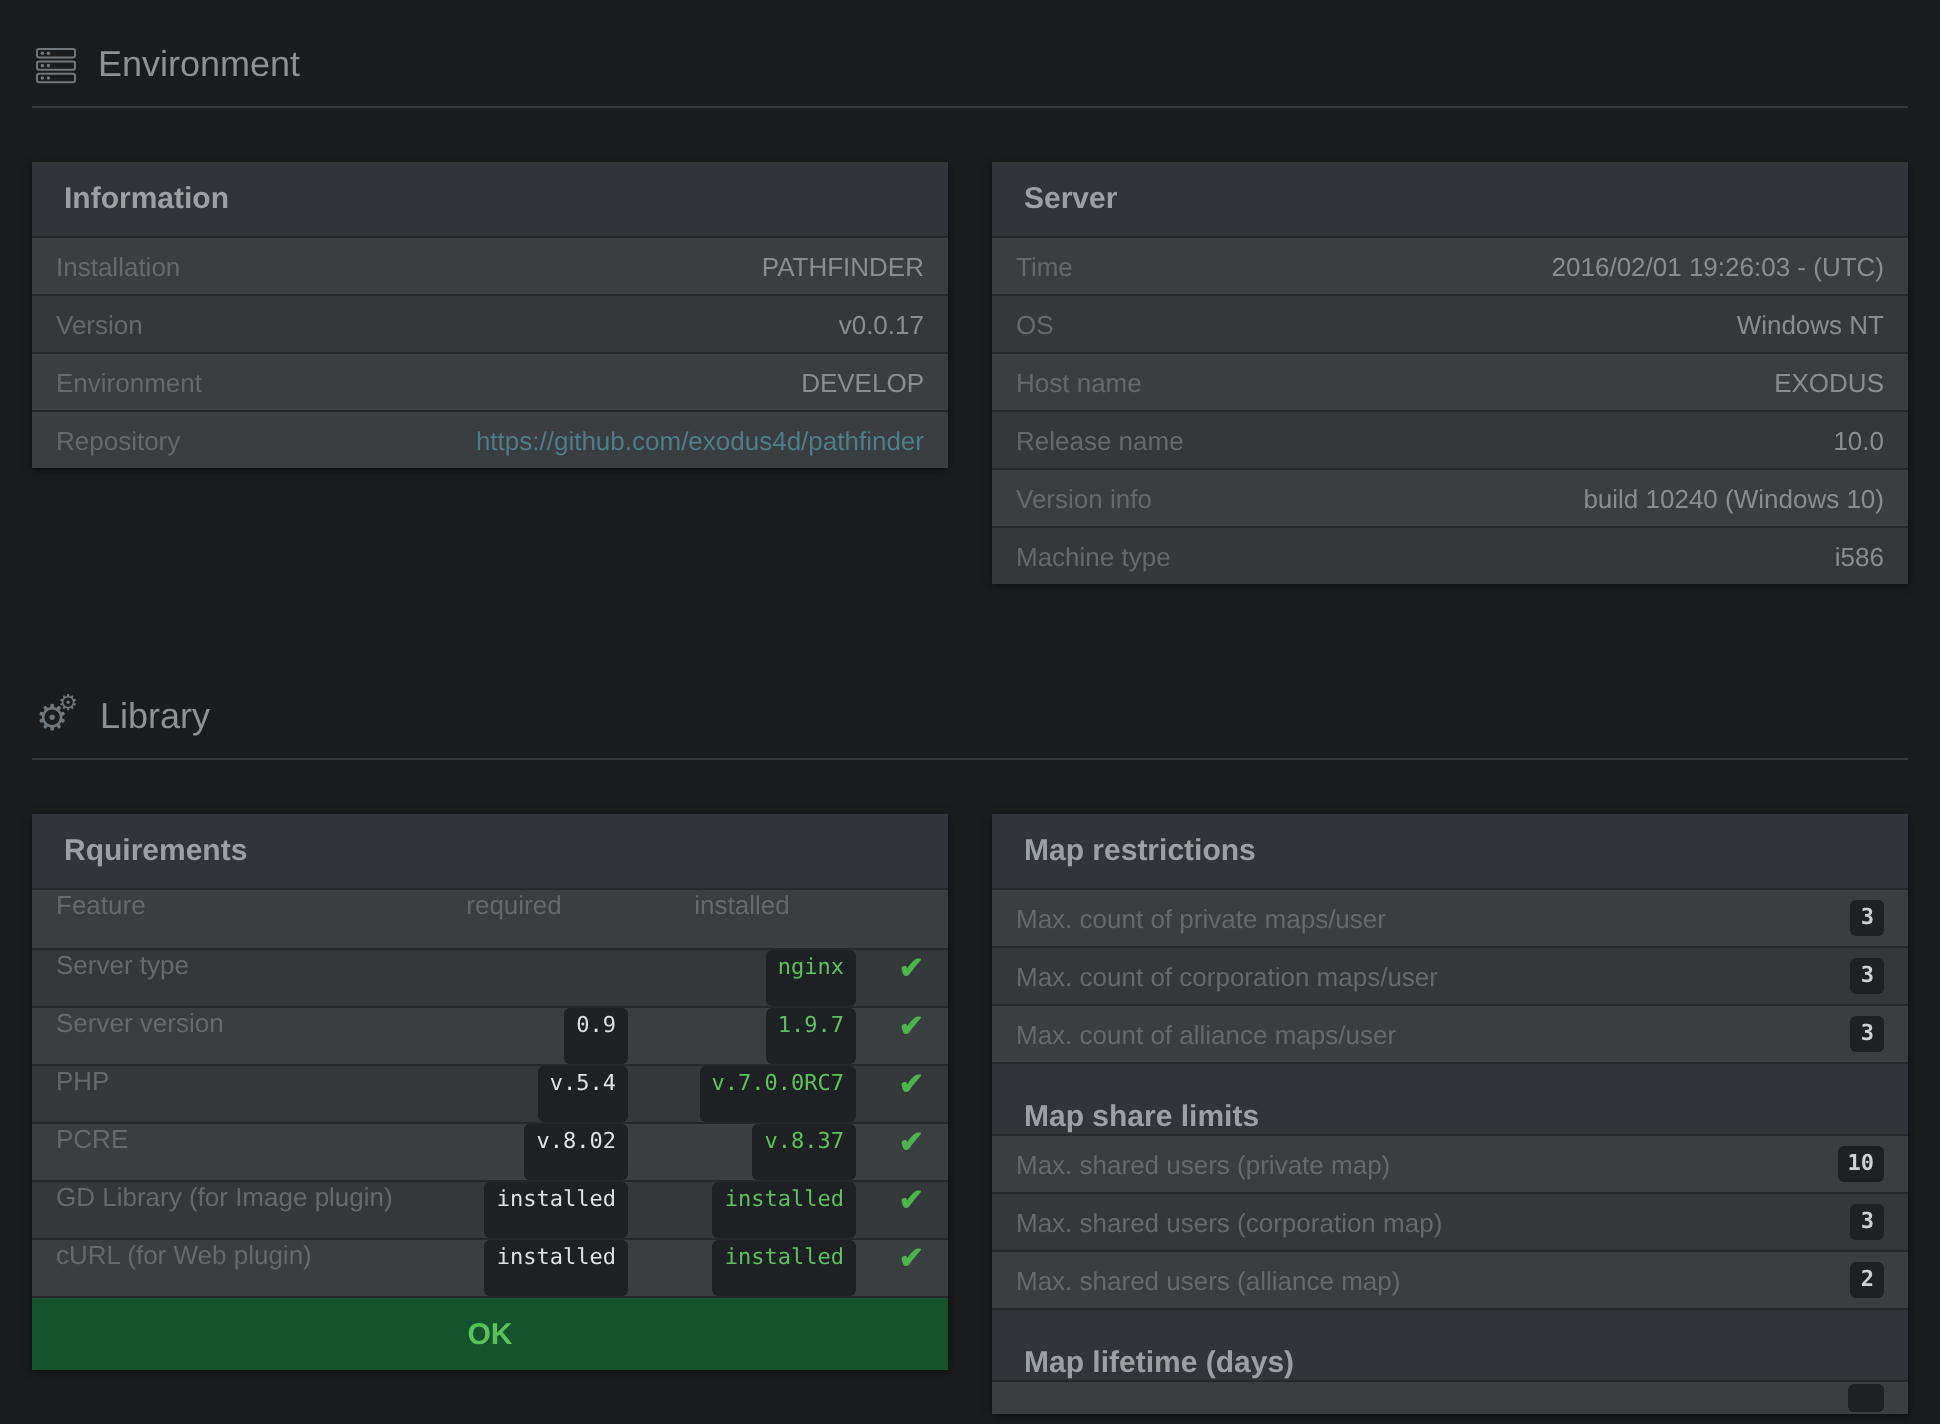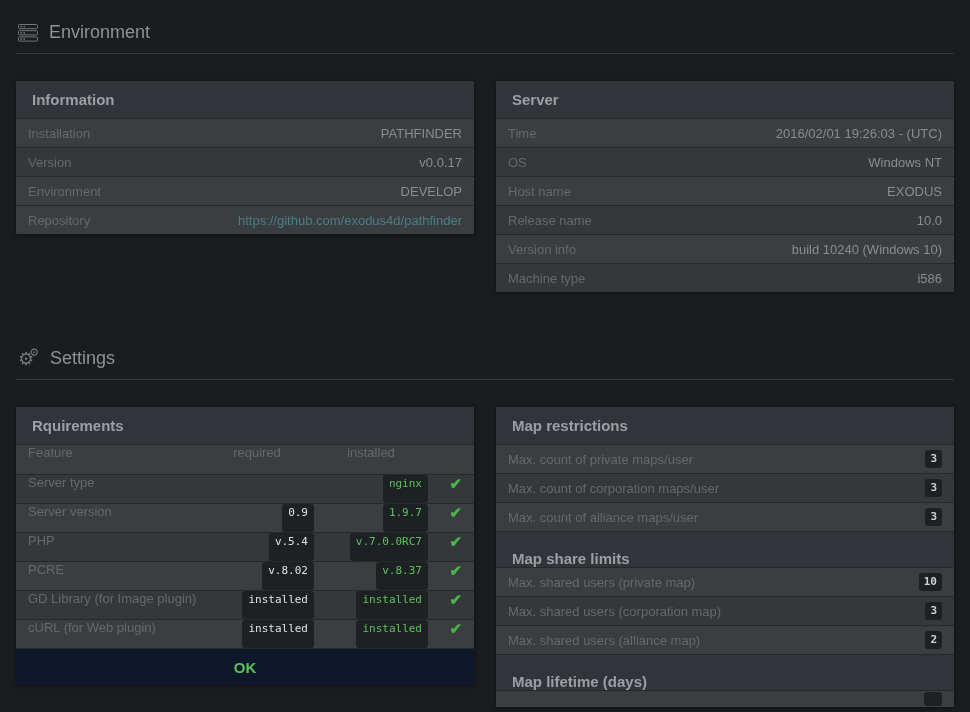--- a/index.html
+++ b/index.html
@@ -74,21 +74,21 @@
   .code-badge {
     font-family:"DejaVu Sans Mono", monospace;
     font-size:11px; padding:2px 6px; border-radius:3px;
     background:#1e2124; color:#dfe2e4; line-height:1.3;
   }
   .code-badge.green { color:#5ec05e; }
   .check { color:#4bb44b; font-size:15px; font-weight:bold; }
 
   .panel-footer {
     height:37px; display:flex; align-items:center; justify-content:center;
-    background:#0f172a; border-top:1px solid #26292b;
+    background:#14532d; border-top:1px solid #26292b;
     color:#58c158; font-size:15px; font-weight:bold; cursor:pointer;
   }
 
   
   .num-badge {
     font-family:"DejaVu Sans Mono", monospace;
     font-size:11px; font-weight:bold;
     padding:2px 5px; border-radius:3px;
     background:#1e2124; color:#ced2d4; line-height:1.2;
     min-width:10px; text-align:center;
@@ -184,21 +184,21 @@
 
     </div>
   </div>
 
   <div class="section section--settings">
     <div class="section-title">
       <span class="icon-wrap">
         <span class="gear-big">⚙</span>
           <span class="gear-small">⚙</span>
       </span>
-      <span>Settings</span>
+      <span>Library</span>
     </div>
     <hr class="section-rule">
 
     <div class="grid">
 
       <div class="panel">
         <div class="panel-header">
           <span>Rquirements</span>
         </div>
 

